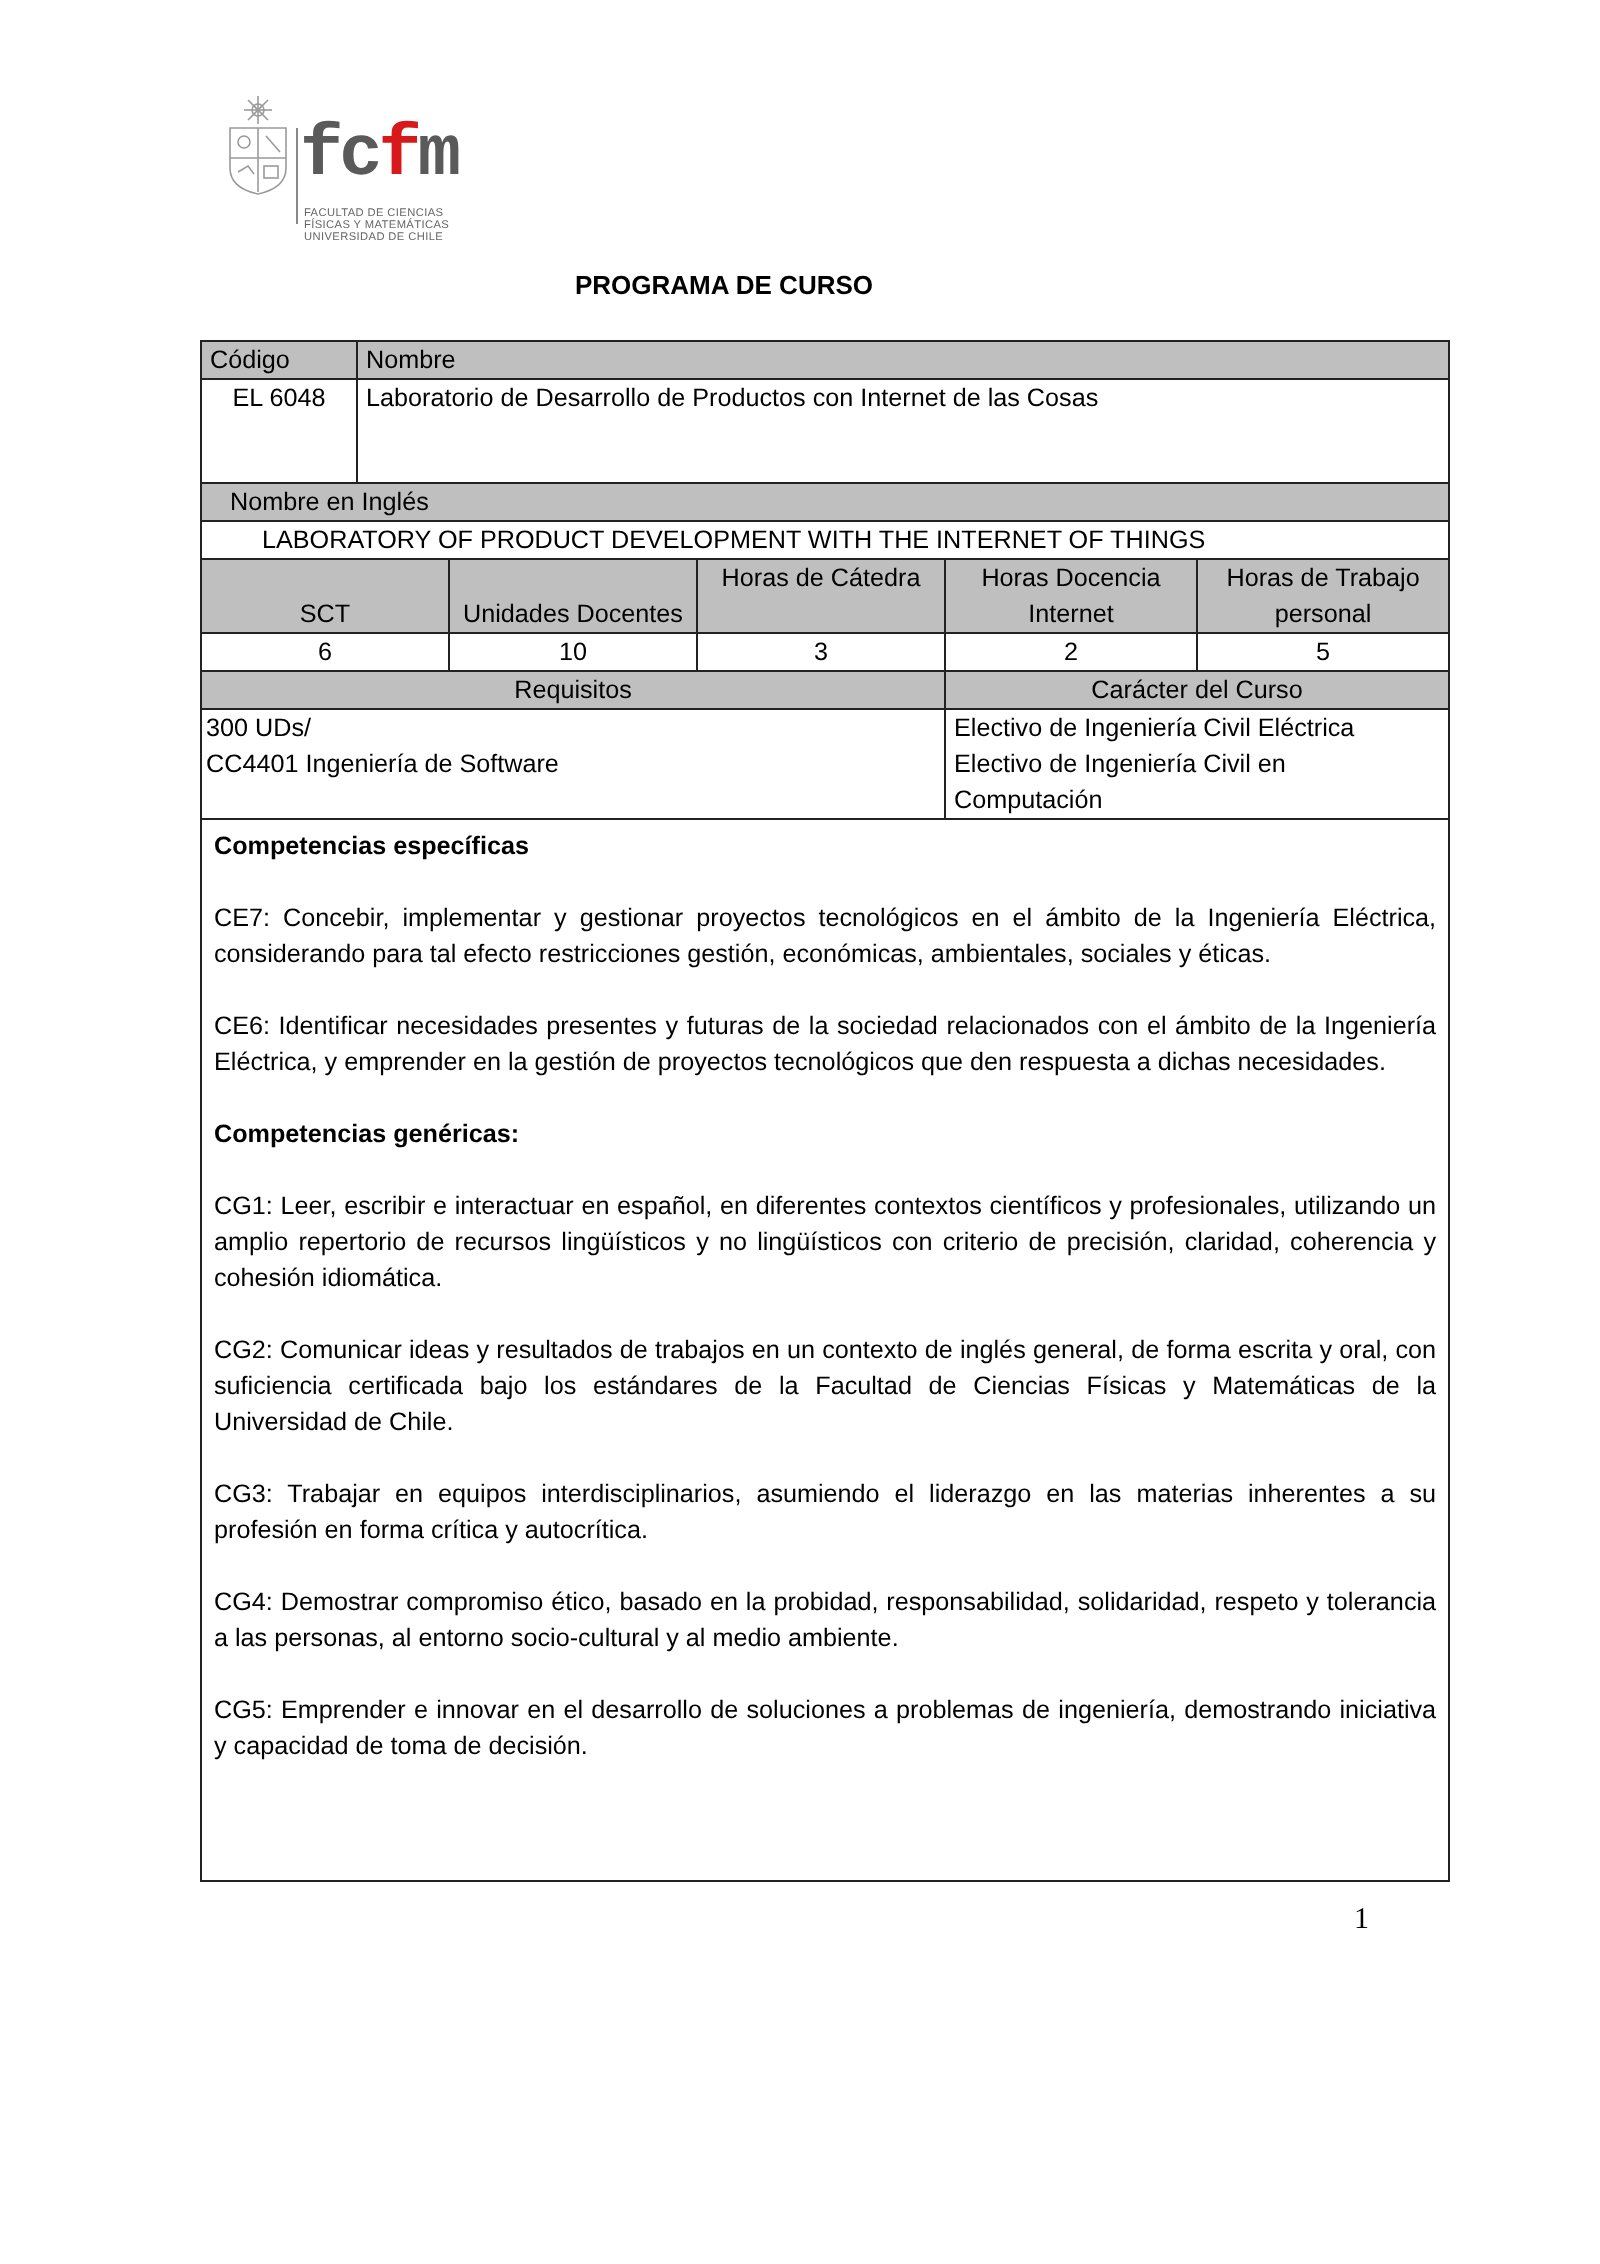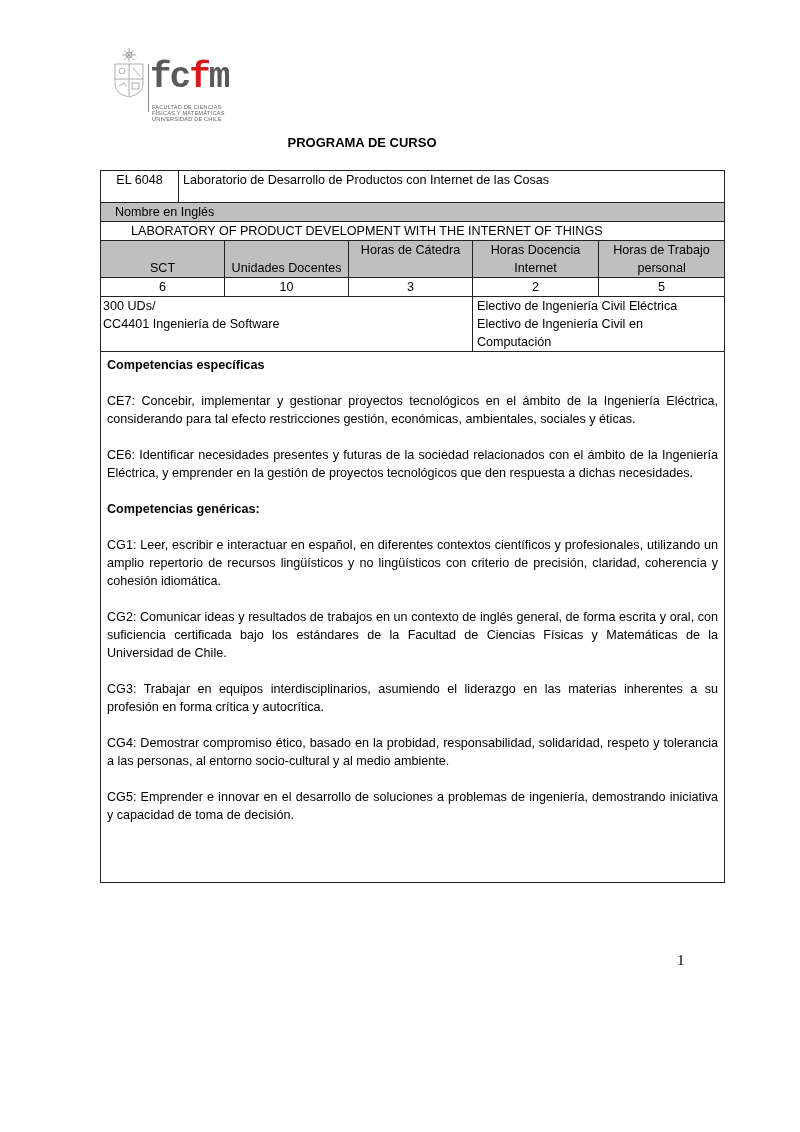--- a/index.html
+++ b/index.html
@@ -56,21 +56,25 @@
 <table class="prog">
   <colgroup>
     <col style="width:78px">
       <col style="width:46px">
       <col style="width:124px">
       <col style="width:124px">
       <col style="width:126px">
       <col style="width:126px">
   </colgroup>
   <tbody>
-  <tr style="height:32px">
+      <tr class="hd">
+    <td>Código</td>
+    <td colspan="5">Nombre</td>
+  </tr>
+  <tr style="height:52px">
     <td class="c">EL 6048</td>
     <td colspan="5">Laboratorio de Desarrollo de Productos con Internet de las Cosas</td>
   </tr>
   <tr class="hd">
     <td colspan="6" style="padding-left:14px">Nombre en Inglés</td>
   </tr>
   <tr>
     <td colspan="6" style="padding-left:30px">LABORATORY OF PRODUCT DEVELOPMENT WITH THE INTERNET OF THINGS</td>
   </tr>
   <tr class="hd">
@@ -79,20 +83,24 @@
     <td class="c">Horas de Cátedra</td>
     <td class="c">Horas Docencia Internet</td>
     <td class="c">Horas de Trabajo personal</td>
   </tr>
   <tr>
     <td colspan="2" class="c">6</td>
     <td class="c">10</td>
     <td class="c">3</td>
     <td class="c">2</td>
     <td class="c">5</td>
+  </tr>
+  <tr class="hd">
+    <td colspan="4" class="c">Requisitos</td>
+    <td colspan="2" class="c">Carácter del Curso</td>
   </tr>
   <tr>
     <td colspan="4" style="padding-left:2px">
       <div>300 UDs/</div>
       <div>CC4401 Ingeniería de Software</div>
     </td>
     <td colspan="2">
       <div>Electivo de Ingeniería Civil Eléctrica</div>
       <div>Electivo de Ingeniería Civil en Computación</div>
     </td>

